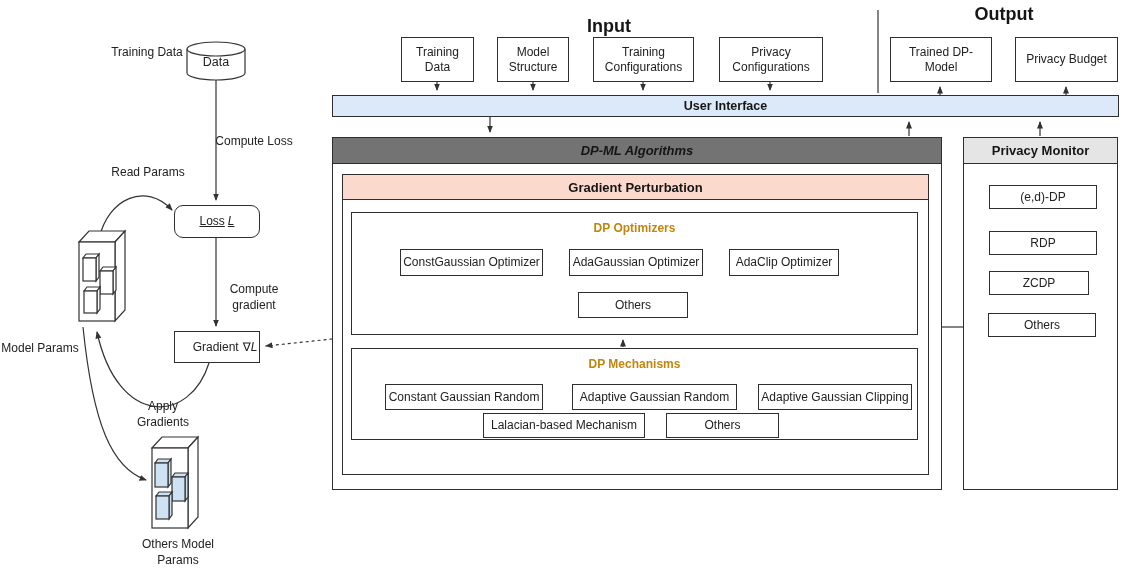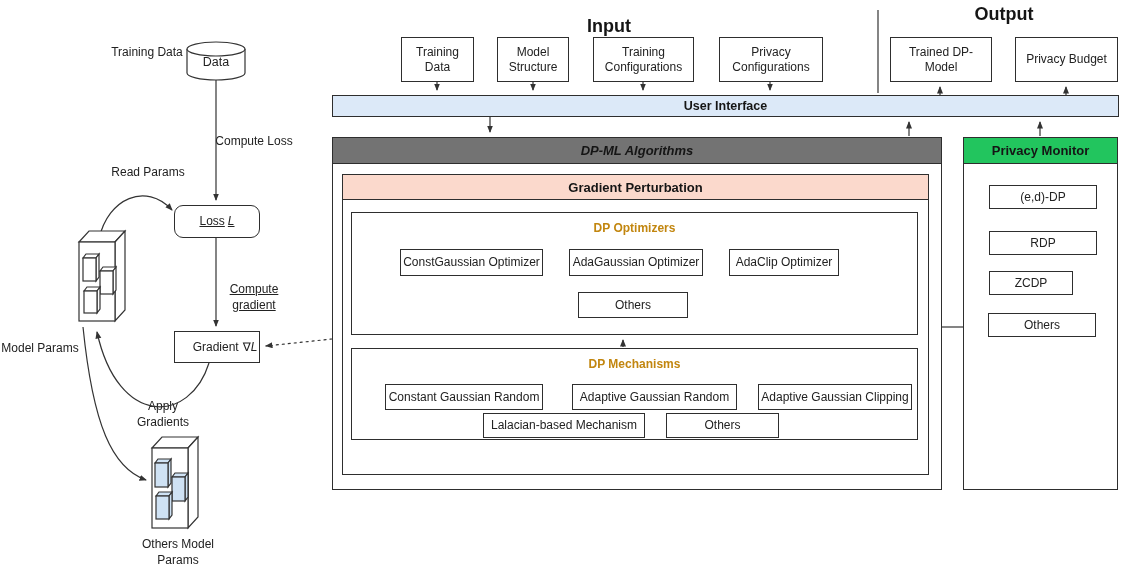--- a/index.html
+++ b/index.html
@@ -11,21 +11,21 @@
   .rounded{border-radius:9px;}
   .hdr{position:absolute;border:1px solid #2e2e2e;display:flex;align-items:center;
     justify-content:center;font-weight:bold;font-size:13px;color:#151515;box-sizing:border-box;}
   .frame{position:absolute;border:1px solid #2e2e2e;background:#fff;box-sizing:border-box;}
   .lbl{position:absolute;text-align:center;font-size:12px;color:#222;line-height:1.35;}
   .gold{position:absolute;text-align:center;font-size:12px;font-weight:bold;color:#c2860f;}
   .big-title{position:absolute;text-align:center;font-size:18px;font-weight:bold;color:#151515;}
   .ui-bar{background:#dce9f8;font-size:12.5px;}
   .dpml-hdr{background:#737373;font-style:italic;}
   .gp-hdr{background:#fbd9cc;}
-  .pm-hdr{background:#22c55e;text-align:center;}
+  .pm-hdr{background:#e5e5e5;text-align:center;}
   .narrow{max-width:76px;display:inline-block;}
   .it{font-style:italic;margin-left:3px;}
   .sym{margin-left:4px;}
   svg.overlay{position:absolute;left:0;top:0;pointer-events:none;z-index:6;}
 </style>
 </head>
 <body>
 
 <div id="canvas">
 
@@ -62,33 +62,33 @@
   <div class="box" style="left:385px;top:384px;width:158px;height:26px;">Constant Gaussian Random</div>
   <div class="box" style="left:572px;top:384px;width:165px;height:26px;">Adaptive Gaussian Random</div>
   <div class="box" style="left:758px;top:384px;width:154px;height:26px;">Adaptive Gaussian Clipping</div>
   <div class="box" style="left:483px;top:413px;width:162px;height:25px;">Lalacian-based Mechanism</div>
   <div class="box" style="left:666px;top:413px;width:113px;height:25px;">Others</div>
 
   <div class="frame" style="left:963px;top:137px;width:155px;height:353px;"></div>
   <div class="hdr pm-hdr" style="left:963px;top:137px;width:155px;height:27px;">Privacy Monitor</div>
   <div class="box" style="left:989px;top:185px;width:108px;height:24px;">(e,d)-DP</div>
   <div class="box" style="left:989px;top:231px;width:108px;height:24px;">RDP</div>
-  <div class="box" style="left:989px;top:271px;width:84px;height:24px;">ZCDP</div>
+  <div class="box" style="left:989px;top:271px;width:100px;height:24px;">ZCDP</div>
   <div class="box" style="left:988px;top:313px;width:108px;height:24px;">Others</div>
 
   <div class="lbl" style="left:105px;top:44px;width:84px;">Training Data</div>
   <div class="lbl" style="left:214px;top:133px;width:80px;">Compute Loss</div>
   <div class="lbl" style="left:106px;top:164px;width:84px;white-space:nowrap;">Read Params</div>
 
   <div class="box rounded" style="left:174px;top:205px;width:86px;height:33px;text-decoration:underline;">
     <span>Loss</span>
       <span class="it">L</span>
   </div>
 
-  <div class="lbl" style="left:212px;top:281px;width:84px;text-decoration:underline;">Compute gradient</div>
+  <div class="lbl" style="left:212px;top:281px;width:84px;">Compute gradient</div>
 
   <div class="box" style="left:174px;top:331px;width:86px;height:32px;padding-left:16px;">
     <span>Gradient</span>
       <span class="sym">∇</span>
       <span class="it" style="margin-left:0;">L</span>
   </div>
 
   <div class="lbl" style="left:0px;top:340px;width:80px;white-space:nowrap;">Model Params</div>
   <div class="lbl" style="left:121px;top:398px;width:84px;">Apply Gradients</div>
   <div class="lbl" style="left:136px;top:536px;width:84px;">Others Model Params</div>

